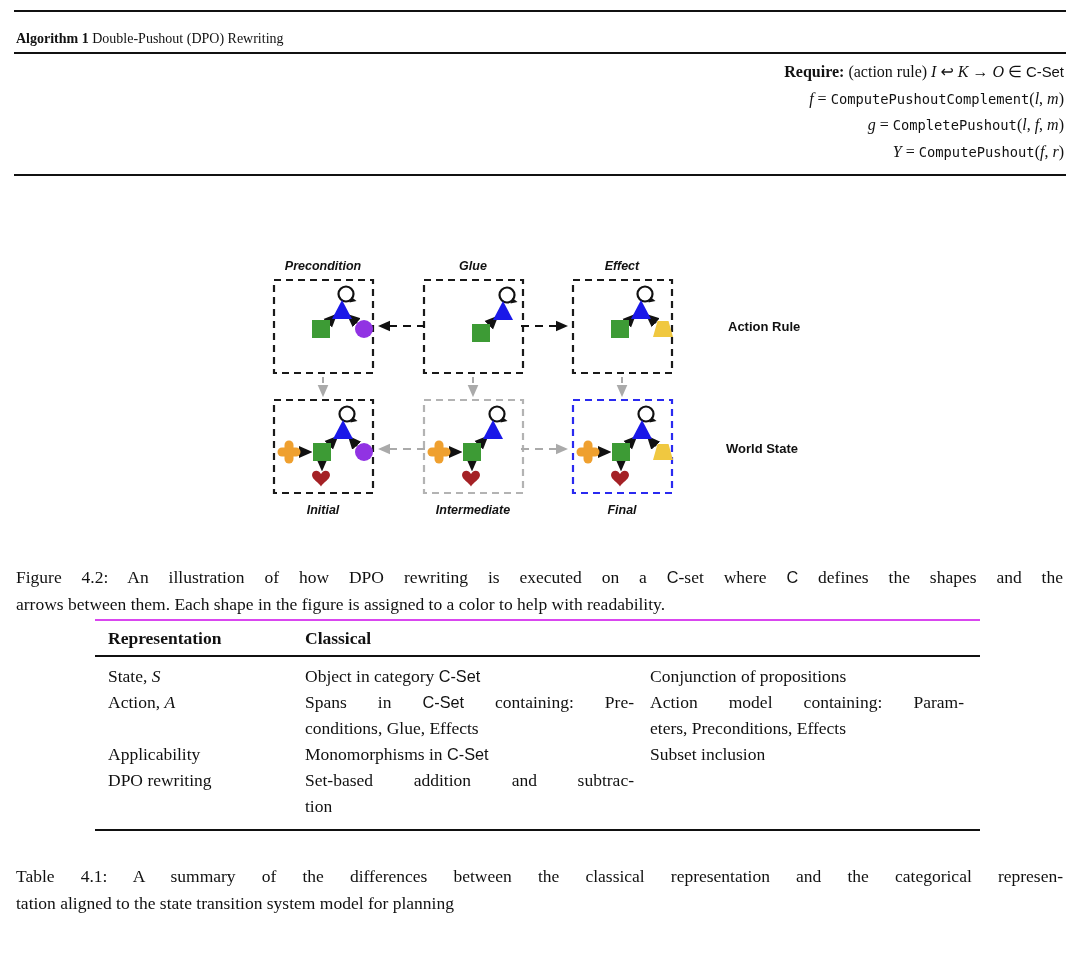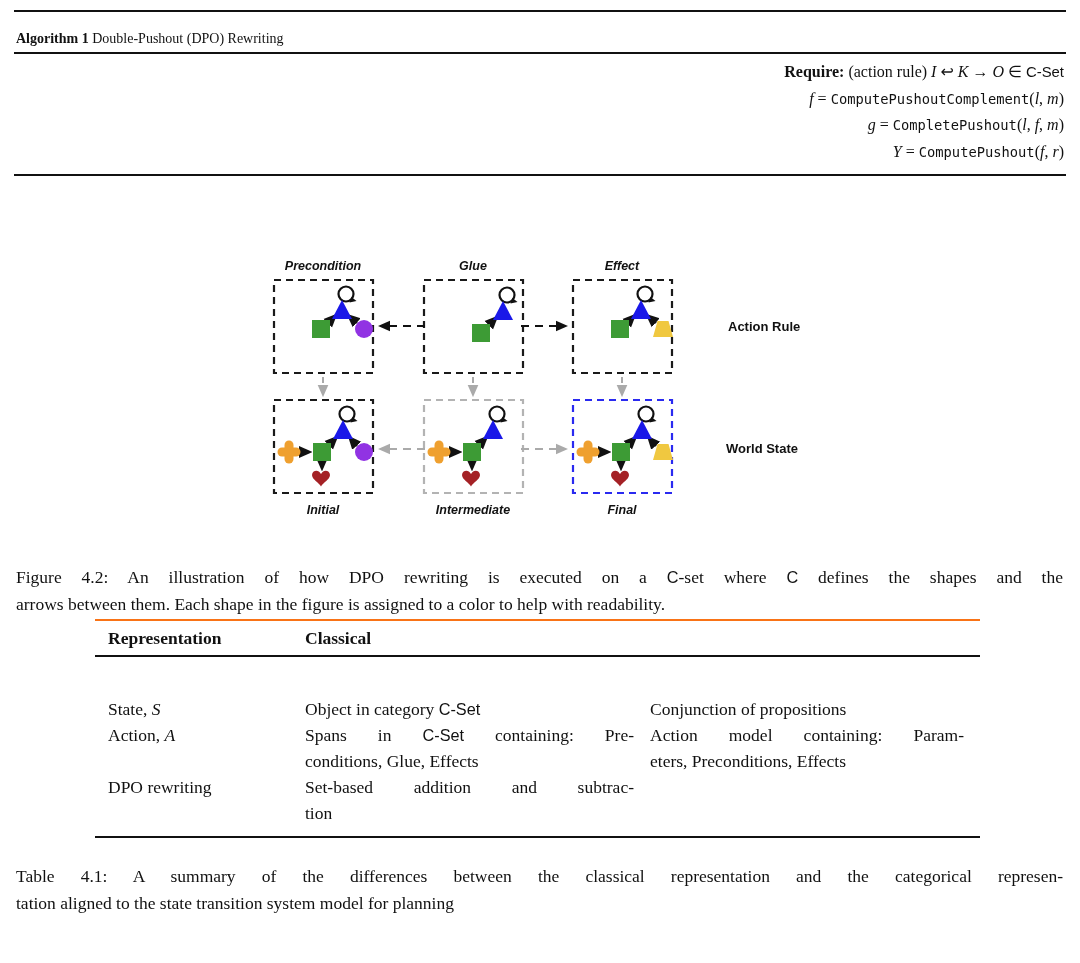--- a/index.html
+++ b/index.html
@@ -33,28 +33,28 @@
   
   .caption { position:absolute; left:16px; width:1047px; font-size:17.5px; }
   .caption .line { line-height:27px; }
   .line.jl { text-align:justify; text-align-last:justify; }
   #figcap { top:539px;margin-top:25px; }
   #tabcap { top:863px; }
 
   
   .tbl {
     position:absolute; left:95px; top:619px; width:885px;
-    border-top:2px solid #f97316; border-bottom:2.5px solid #111;
+    border-top:2px solid #d946ef; border-bottom:2.5px solid #111;
     font-size:17.5px;
   }
   .tbl-head {
     display:grid; grid-template-columns:197px 345px 330px;
     padding:7px 0 6px 13px; border-bottom:2px solid #111; font-weight:700;
   }
-  .tbl-body { padding:19px 0 10px 13px;margin-top:20px; }
+  .tbl-body { padding:6px 0 10px 13px; }
   .tr { display:grid; grid-template-columns:197px 345px 330px; }
   .td { line-height:26px; padding-right:16px; }
 </style>
 </head>
 <body>
 
 <div class="algorithm">
   <div class="alg-header"><span class="b">Algorithm 1</span><span> Double-Pushout (DPO) Rewriting</span></div>
   <div class="alg-body">
     <div class="alg-line"><span class="b">Require:</span><span> (action rule) </span><span class="i">I</span><span> ↩ </span><span class="i">K</span><span> → </span><span class="i">O</span><span> ∈ </span><span class="sf">C-Set</span></div>
@@ -214,20 +214,31 @@
           <div class="line jl"><span>Spans in </span><span class="sf">C-Set</span><span> containing: Pre-</span></div>
           <div class="line"><span>conditions, Glue, Effects</span></div>
         </div>
       <div class="td">
           <div class="line jl"><span>Action model containing: Param-</span></div>
           <div class="line"><span>eters, Preconditions, Effects</span></div>
         </div>
     </div>
     <div class="tr">
       <div class="td">
+          <div class="line"><span>Applicability</span></div>
+        </div>
+      <div class="td">
+          <div class="line"><span>Monomorphisms in </span><span class="sf">C-Set</span></div>
+        </div>
+      <div class="td">
+          <div class="line"><span>Subset inclusion</span></div>
+        </div>
+    </div>
+    <div class="tr">
+      <div class="td">
           <div class="line"><span>DPO rewriting</span></div>
         </div>
       <div class="td">
           <div class="line jl"><span>Set-based addition and subtrac-</span></div>
           <div class="line"><span>tion</span></div>
         </div>
     </div>
   </div>
 </div>
 

